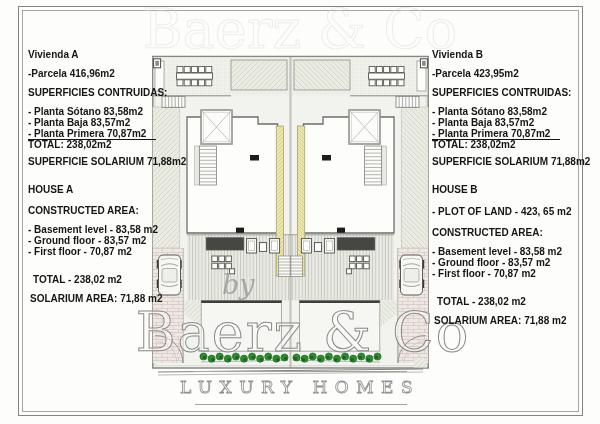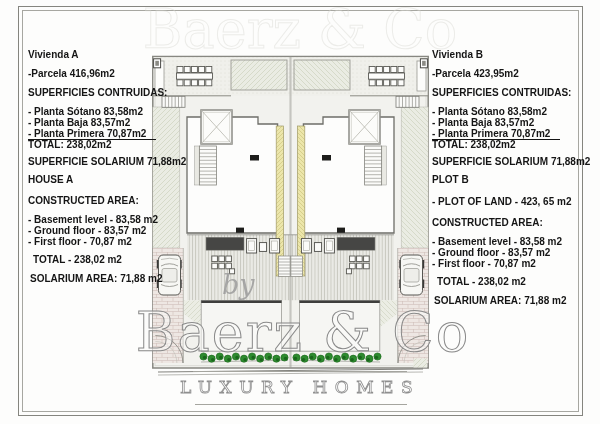--- a/index.html
+++ b/index.html
@@ -4,21 +4,21 @@
 <style>
   html,body{margin:0;padding:0;}
   body{width:600px;height:424px;position:relative;overflow:hidden;background:#fdfdfc;font-family:"Liberation Sans",sans-serif;}
   .frame-outer{position:absolute;left:18px;top:6px;width:563px;height:408px;border:1.3px solid #85857f;}
   .frame-inner{position:absolute;left:22px;top:10px;width:555px;height:400px;border:1px solid #a7a7a1;}
   svg.plan{position:absolute;left:0;top:0;}
   .panel{position:absolute;color:#151515;font-weight:bold;font-size:10px;line-height:11px;white-space:nowrap;}
   #panel-a{left:28px;top:49px;width:140px;}
   #panel-b{left:432px;top:49px;width:150px;}
   .ln{height:11px;}
-  .g7{margin-top:7px}.g9{margin-top:8px}.g10{margin-top:10px}.g11{margin-top:11px}.g14{margin-top:6px}
+  .g7{margin-top:17px}.g9{margin-top:8px}.g10{margin-top:10px}.g11{margin-top:11px}.g14{margin-top:6px}
   .ind4{padding-left:5px}.ind2{padding-left:2px}
   .uext{display:inline-block;min-width:128px;border-bottom:1.3px solid #141414;}
 </style>
 </head>
 <body>
 
 <div class="frame-outer"></div>
 <div class="frame-inner"></div>
 
 <svg class="plan" width="600" height="424" viewBox="0 0 600 424">
@@ -214,21 +214,21 @@
 
 <div class="panel" id="panel-b">
   <div class="ln">Vivienda B</div>
   <div class="ln g9">-Parcela 423,95m2</div>
   <div class="ln g9">SUPERFICIES CONTRUIDAS:</div>
   <div class="ln g9">- Planta Sótano 83,58m2</div>
   <div class="ln">- Planta Baja 83,57m2</div>
   <div class="ln"><span class="uext">- Planta Primera 70,87m2</span></div>
   <div class="ln">TOTAL: 238,02m2</div>
   <div class="ln g14">SUPERFICIE SOLARIUM 71,88m2</div>
-  <div class="ln g7">PLOT B</div>
+  <div class="ln g7">HOUSE B</div>
   <div class="ln g11">- PLOT OF LAND - 423, 65 m2</div>
   <div class="ln g10">CONSTRUCTED AREA:</div>
   <div class="ln g9">- Basement level - 83,58 m2</div>
   <div class="ln">- Ground floor - 83,57 m2</div>
   <div class="ln">- First floor - 70,87 m2</div>
   <div class="ln g7 ind4">TOTAL - 238,02 m2</div>
   <div class="ln g9 ind2">SOLARIUM AREA: 71,88 m2</div>
 </div>
 
 </body></html>

